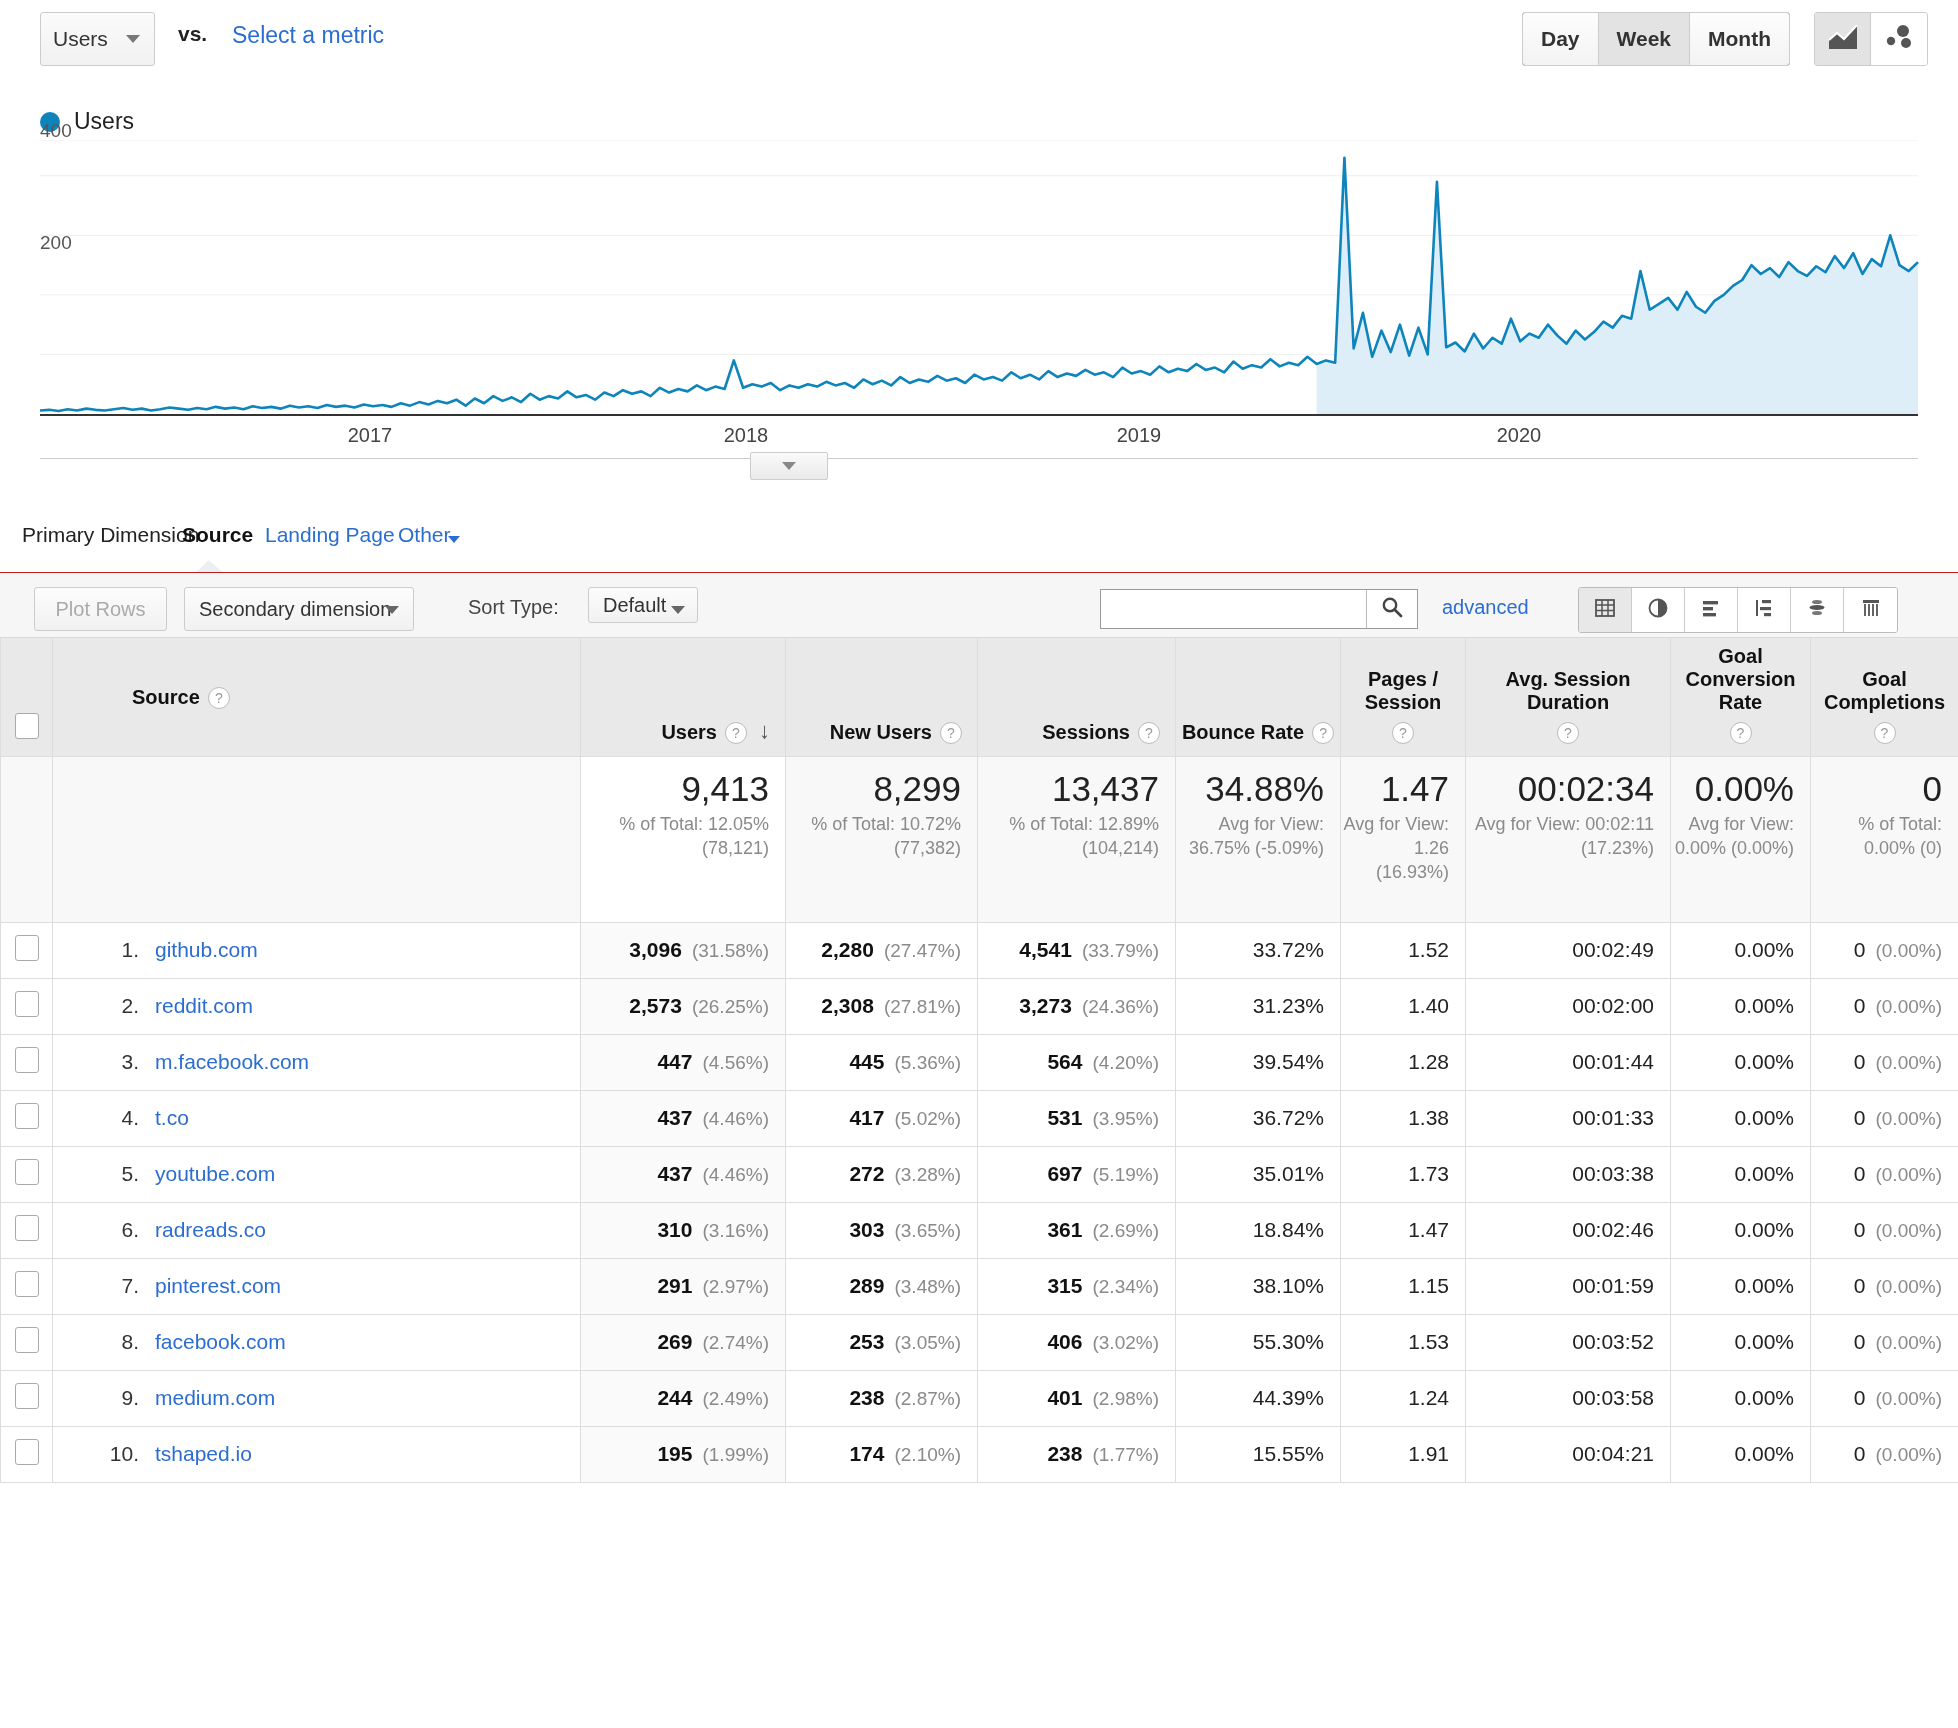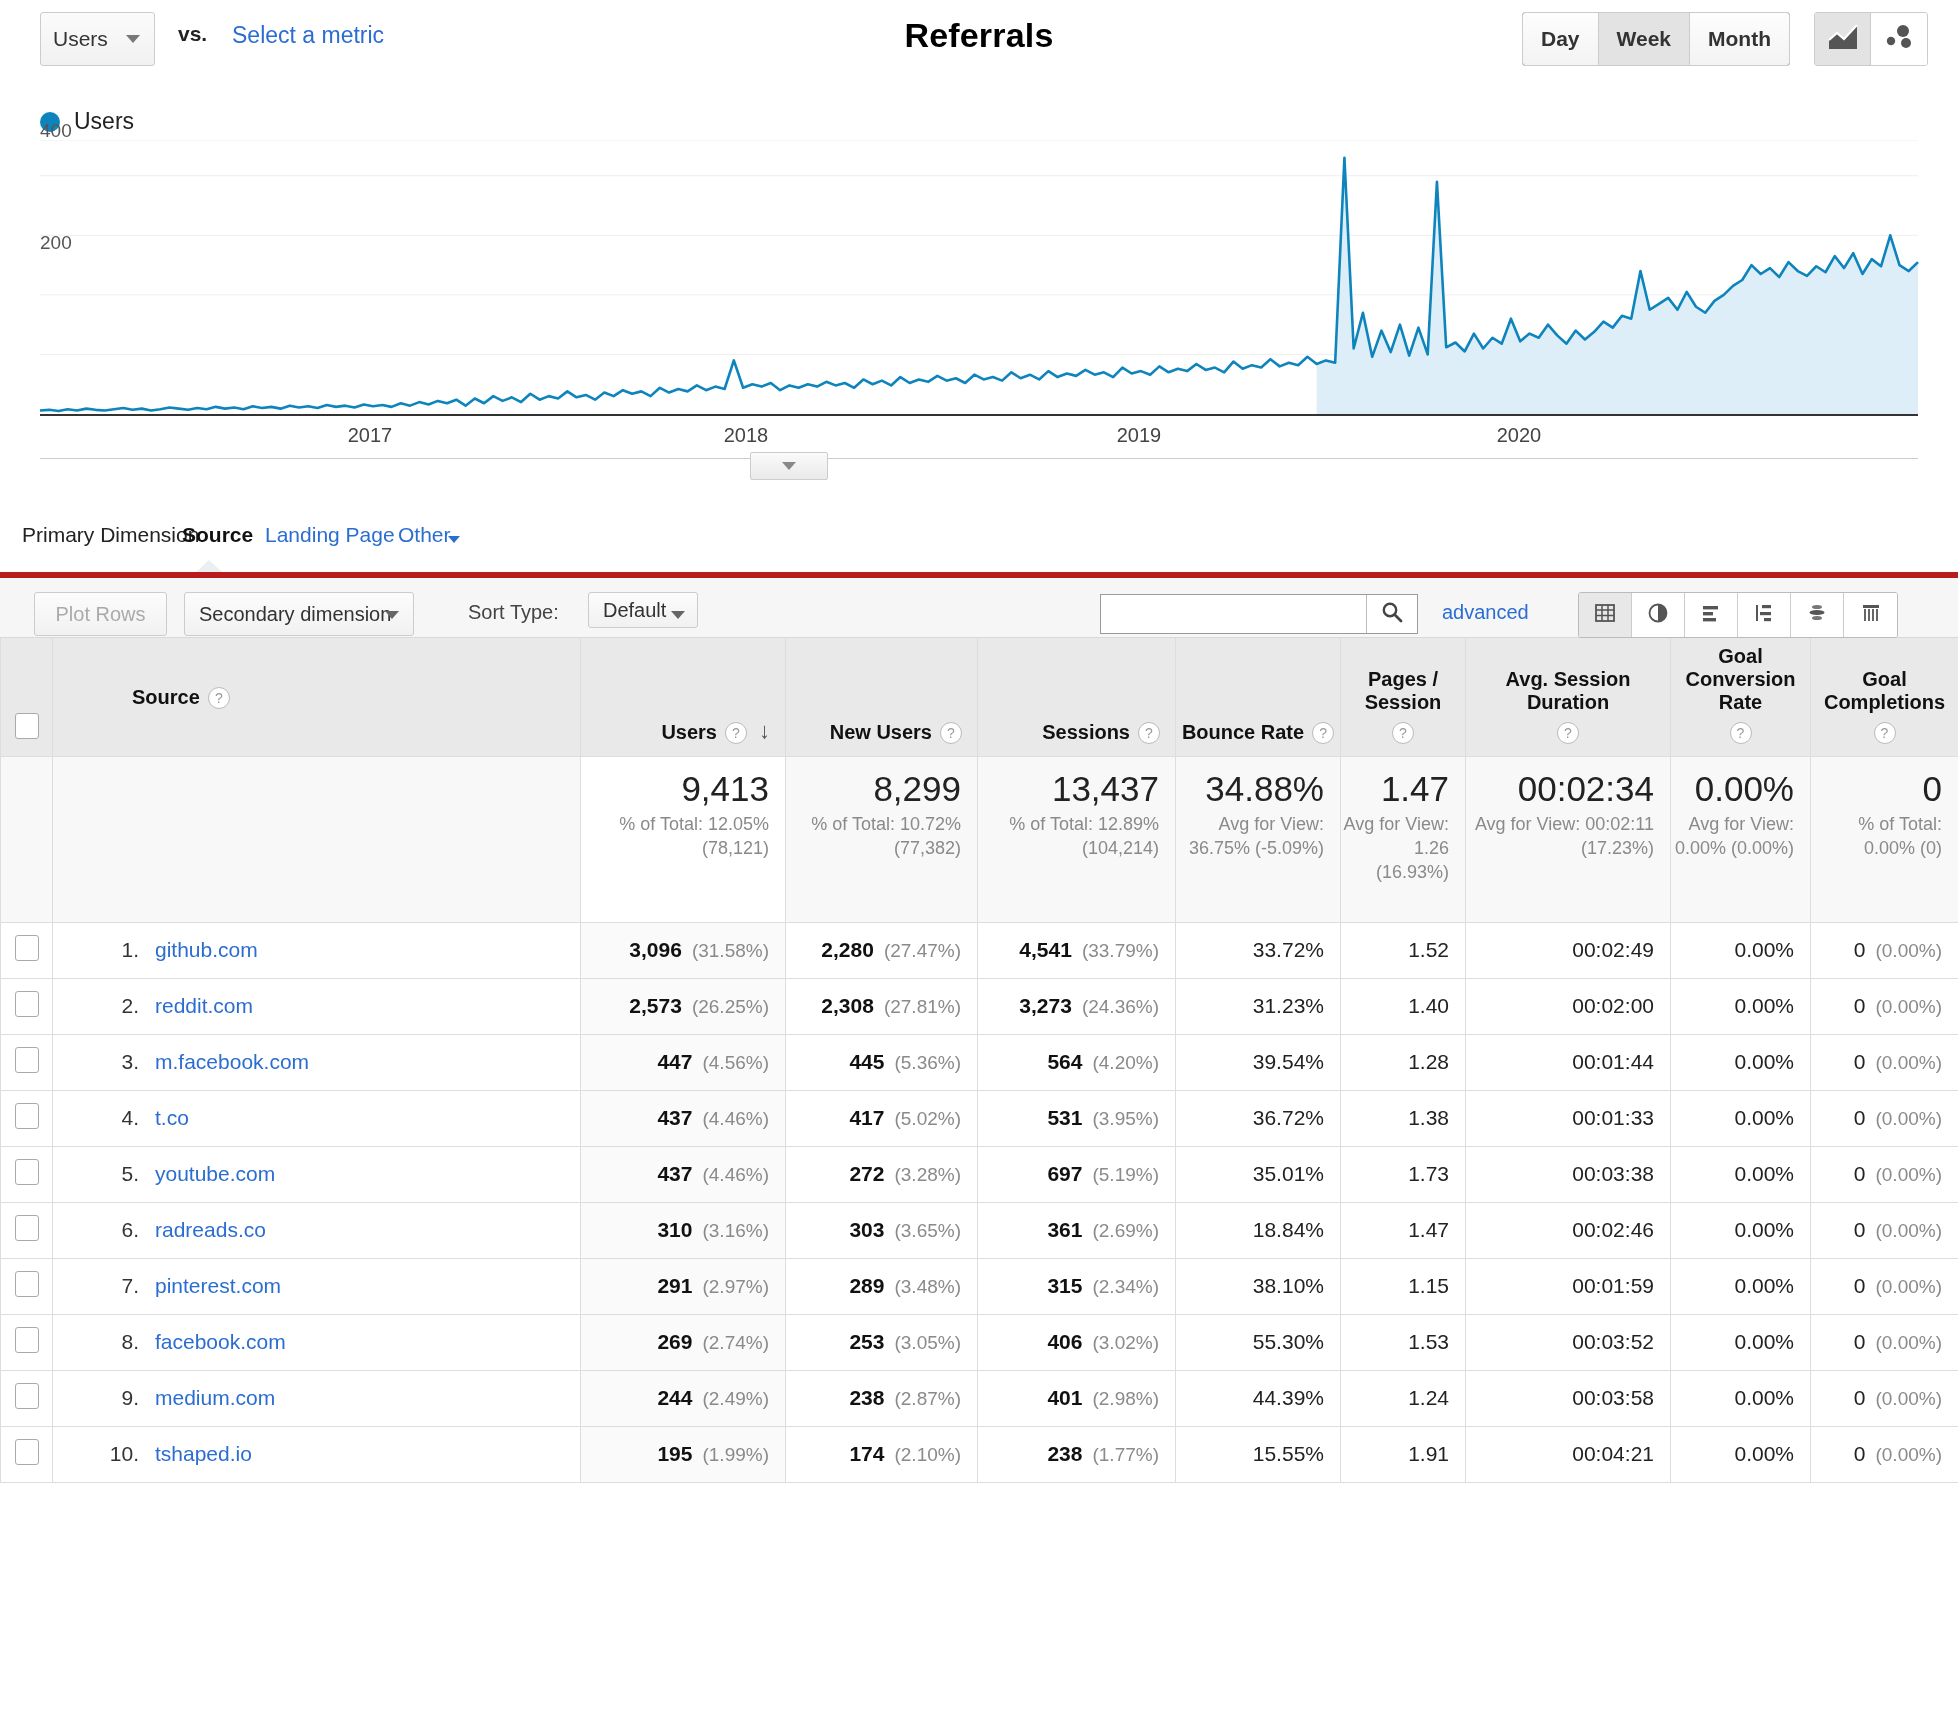--- a/index.html
+++ b/index.html
@@ -95,21 +95,21 @@
   }
   .dim-arrow {
     position:absolute; left:196px; top:560px; width:0;height:0;
     border-left:13px solid transparent;border-right:13px solid transparent;border-bottom:12px solid #eceff1;
     z-index:3;
   }
 
   
   .toolbar {
     position:absolute; left:0; top:572px; width:1958px; height:66px;
-    background:#f6f6f6; border-top:6px solid #b91c1c; border-bottom:1px solid #d8d8d8;
+    background:#f6f6f6; border-top:1px solid #b91c1c; border-bottom:1px solid #d8d8d8;
   }
   .btn-outline {
     position:absolute; border:1px solid #ccc; border-radius:3px;
     background:linear-gradient(#fcfcfc,#f1f1f1);
     display:flex; align-items:center; font-size:20px; color:#333;
   }
   .plot-rows { left:34px; top:14px; width:133px; height:44px; justify-content:center; color:#aaa; }
   .secondary-dim { left:184px; top:14px; width:230px; height:44px; padding-left:14px; }
   .secondary-dim .caret {
     position:absolute; right:14px; top:18px;
@@ -180,21 +180,20 @@
 <div class="topbar">
 
   <div class="metric-select">
     <span>Users</span>
     <span class="caret"></span>
   </div>
 
   <div class="vs-label">vs.</div>
   <div class="select-metric">Select a metric</div>
 
-  <div class="page-title">Referrals</div>
 
   <div class="date-group">
     <div class="seg">Day</div>
     <div class="seg active">Week</div>
     <div class="seg">Month</div>
   </div>
 
   <div class="chart-type-group">
     <div class="btn active">
       <span>

